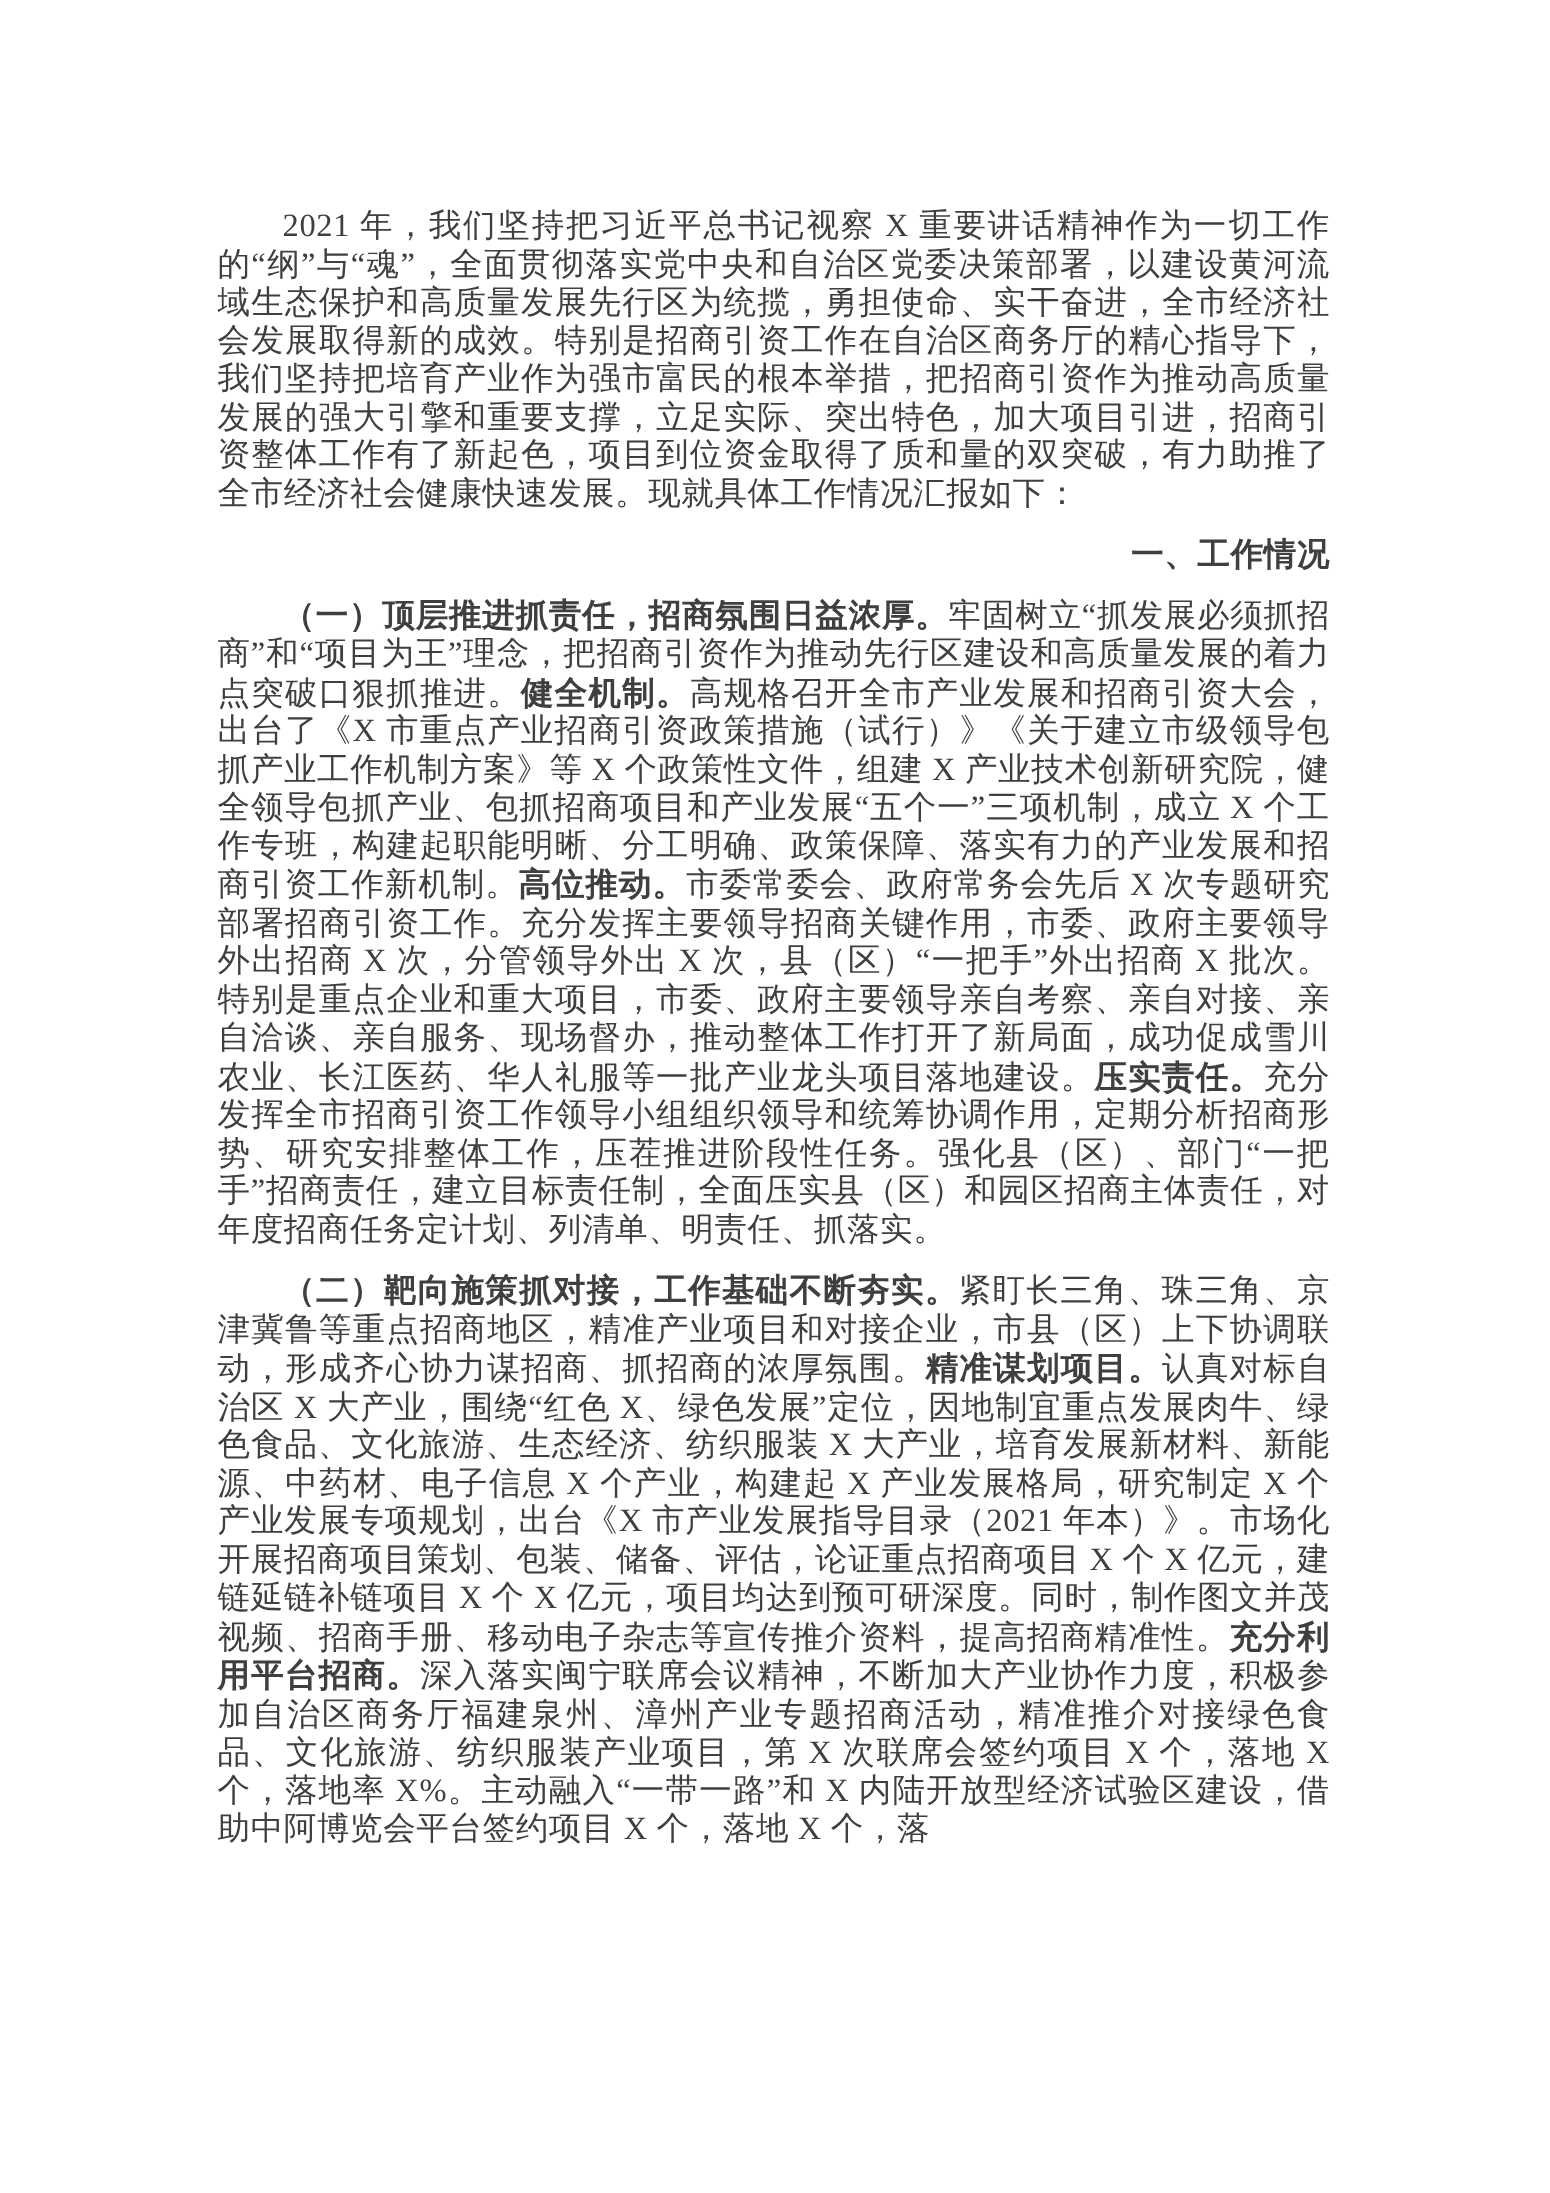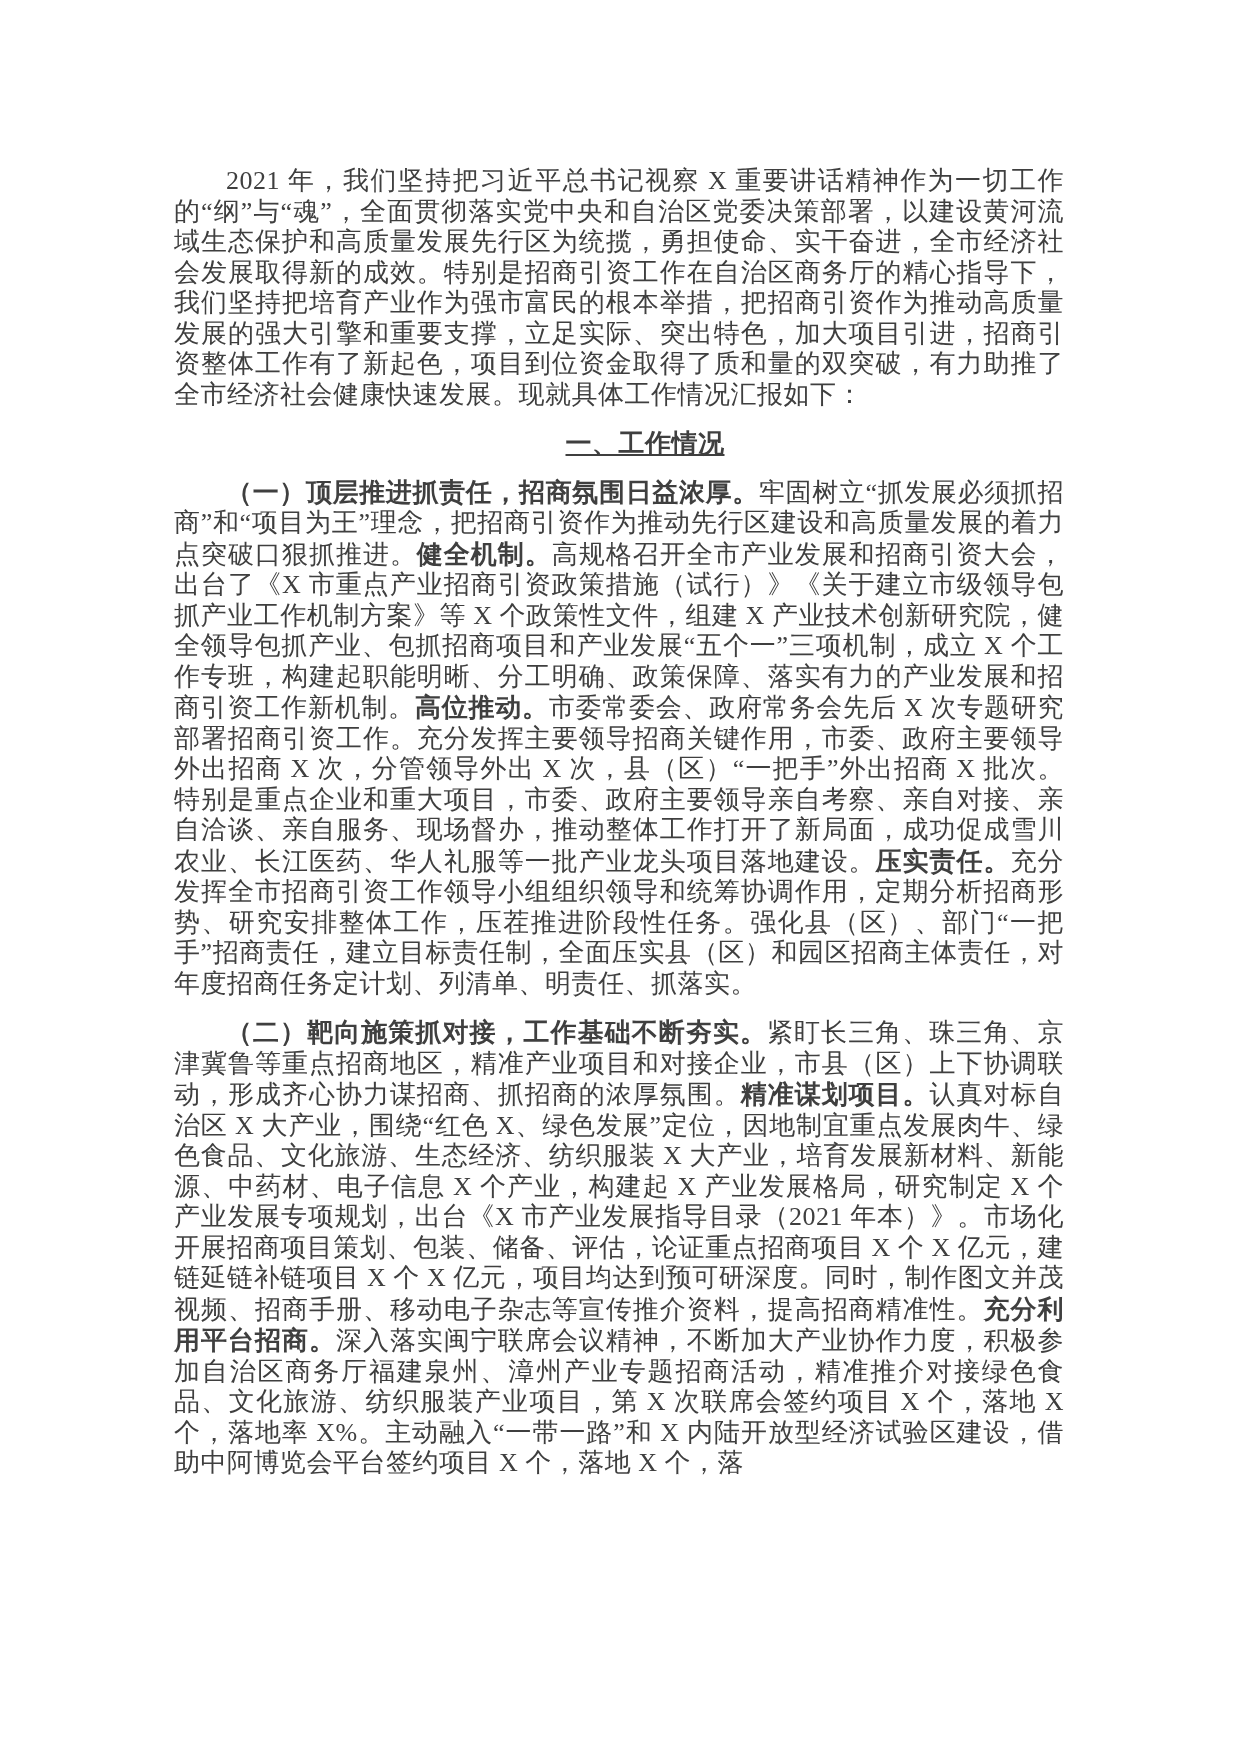--- a/index.html
+++ b/index.html
@@ -26,22 +26,21 @@
     text-indent: 52px;
     letter-spacing: 0.5px;
   }
   .para {
     font-family: "Liberation Serif", "DejaVu Serif", serif;
     font-weight: 400;
   }
   .heading1 {
     font-family: "Liberation Sans", "DejaVu Sans", sans-serif;
     font-weight: 700;
-    text-align: center;
-    text-decoration: underline;
+    text-align: right;
   }
   .run {
     font-weight: inherit;
   }
   .run.bold {
     font-weight: 700;
     font-family: "Liberation Sans", "DejaVu Sans", sans-serif;
   }
 </style>
 </head>

